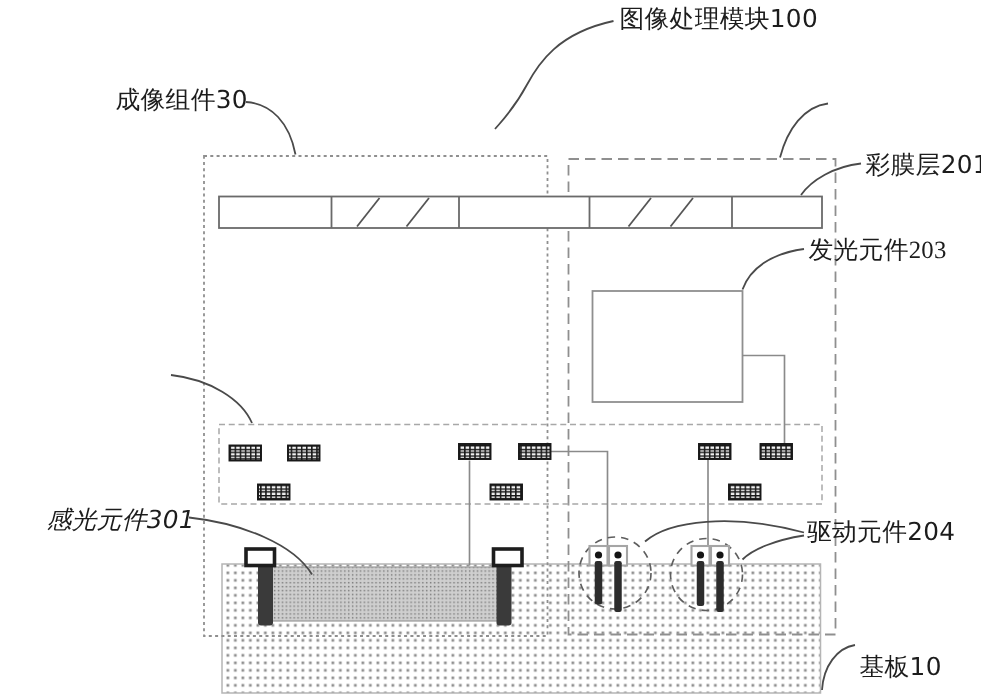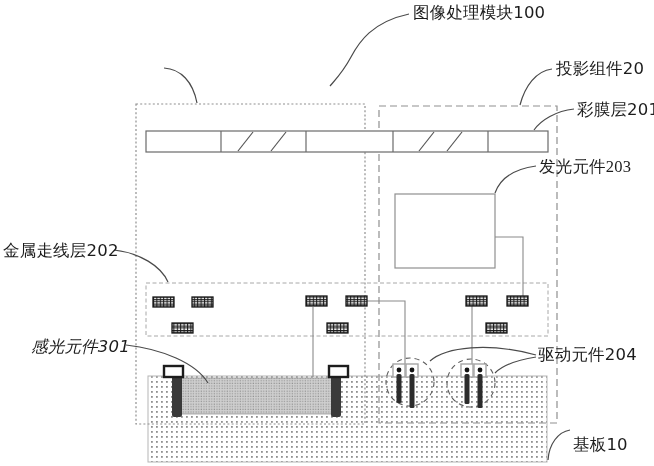--- a/index.html
+++ b/index.html
@@ -121,28 +121,27 @@
       <path d="M114,250 C140,253 161,266 168,282"></path>
       <path d="M126,345 C162,349 196,363 208,383"></path>
       <path d="M536,355 C488,342 446,347 430,361"></path>
       <path d="M536,357 C517,360 502,366 495,373"></path>
       <path d="M570,430 C558,432 549,444 548,460"></path>
     </g>
   </svg>
 
   <div class="lbl" style="left:413px;top:4px;">图像处理模块100</div>
 
+  <div class="lbl" style="left:77px;top:58px;">成像组件30</div>
 
-  <div class="lbl" style="left:556px;top:60px;">投影组件20</div>
 
   <div class="lbl" style="left:577px;top:101px;">彩膜层201</div>
 
   <div class="lbl" style="left:539px;top:158px;font-family:Liberation Serif, serif;">发光元件203</div>
 
-  <div class="lbl" style="left:3px;top:242px;">金属走线层202</div>
 
   <div class="lbl" style="left:31px;top:338px;font-style:italic;">感光元件301</div>
 
   <div class="lbl" style="left:538px;top:346px;">驱动元件204</div>
 
   <div class="lbl" style="left:573px;top:436px;">基板10</div>
 
 </div>
 
 </body></html>

